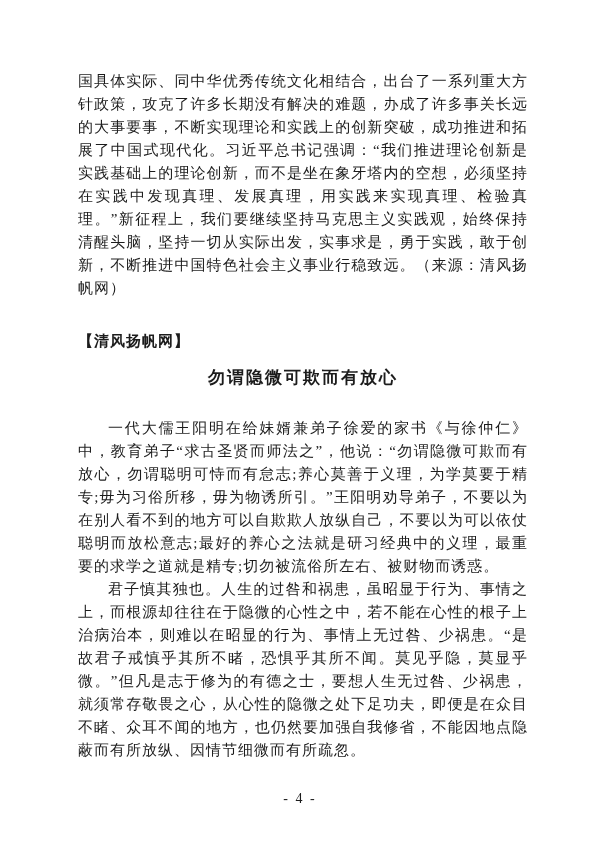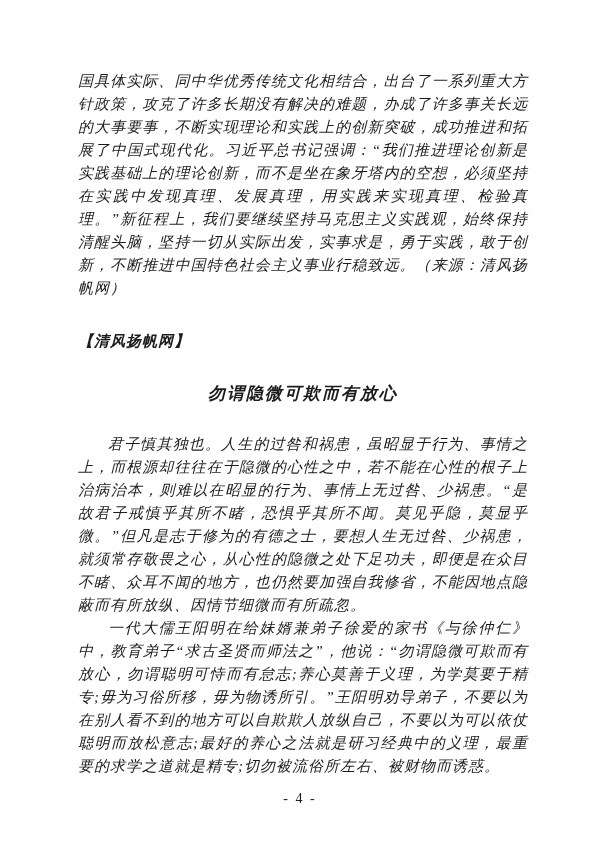--- a/index.html
+++ b/index.html
@@ -14,42 +14,41 @@
     background: #ffffff;
     overflow: hidden;
     font-family: "Liberation Serif", "DejaVu Serif", serif;
     color: #1c1c1c;
   }
   .content {
     position: absolute;
     left: 78px;
     top: 70px;
     width: 450px;
-    font-style: italic;
   }
   .para {
     margin: 0;
     font-size: 15px;
     line-height: 23px;
     letter-spacing: 1px;
     text-align: justify;
     text-indent: 2em;
   }
   .para.no-indent {
     text-indent: 0;
   }
   .section-header {
     margin: 30px 0 0 0;
     font-size: 15px;
     font-weight: bold;
     line-height: 23px;
     letter-spacing: 1px;
   }
   .article-title {
-    margin: 28px 0 26px 0;
+    margin: 12px 0 26px 0;
     font-size: 17px;
     font-weight: bold;
     text-align: center;
     line-height: 26px;
     letter-spacing: 2px;
   }
   .page-footer {
     position: absolute;
     left: 0;
     right: 0;
@@ -63,19 +62,19 @@
   }
 </style>
 </head>
 <body>
 
 <div class="page">
   <main class="content">
     <p class="para no-indent">国具体实际、同中华优秀传统文化相结合，出台了一系列重大方针政策，攻克了许多长期没有解决的难题，办成了许多事关长远的大事要事，不断实现理论和实践上的创新突破，成功推进和拓展了中国式现代化。习近平总书记强调：“我们推进理论创新是实践基础上的理论创新，而不是坐在象牙塔内的空想，必须坚持在实践中发现真理、发展真理，用实践来实现真理、检验真理。”新征程上，我们要继续坚持马克思主义实践观，始终保持清醒头脑，坚持一切从实际出发，实事求是，勇于实践，敢于创新，不断推进中国特色社会主义事业行稳致远。（来源：清风扬帆网）</p>
     <h2 class="section-header">【清风扬帆网】</h2>
     <h1 class="article-title">勿谓隐微可欺而有放心</h1>
+    <p class="para">一代大儒王阳明在给妹婿兼弟子徐爱的家书《与徐仲仁》中，教育弟子“求古圣贤而师法之”，他说：“勿谓隐微可欺而有放心，勿谓聪明可恃而有怠志;养心莫善于义理，为学莫要于精专;毋为习俗所移，毋为物诱所引。”王阳明劝导弟子，不要以为在别人看不到的地方可以自欺欺人放纵自己，不要以为可以依仗聪明而放松意志;最好的养心之法就是研习经典中的义理，最重要的求学之道就是精专;切勿被流俗所左右、被财物而诱惑。</p>
     <p class="para">君子慎其独也。人生的过咎和祸患，虽昭显于行为、事情之上，而根源却往往在于隐微的心性之中，若不能在心性的根子上治病治本，则难以在昭显的行为、事情上无过咎、少祸患。“是故君子戒慎乎其所不睹，恐惧乎其所不闻。莫见乎隐，莫显乎微。”但凡是志于修为的有德之士，要想人生无过咎、少祸患，就须常存敬畏之心，从心性的隐微之处下足功夫，即便是在众目不睹、众耳不闻的地方，也仍然要加强自我修省，不能因地点隐蔽而有所放纵、因情节细微而有所疏忽。</p>
-    <p class="para">一代大儒王阳明在给妹婿兼弟子徐爱的家书《与徐仲仁》中，教育弟子“求古圣贤而师法之”，他说：“勿谓隐微可欺而有放心，勿谓聪明可恃而有怠志;养心莫善于义理，为学莫要于精专;毋为习俗所移，毋为物诱所引。”王阳明劝导弟子，不要以为在别人看不到的地方可以自欺欺人放纵自己，不要以为可以依仗聪明而放松意志;最好的养心之法就是研习经典中的义理，最重要的求学之道就是精专;切勿被流俗所左右、被财物而诱惑。</p>
   </main>
   <footer class="page-footer">
     <span class="page-number">- 4 -</span>
   </footer>
 </div>
 
 </body></html>

